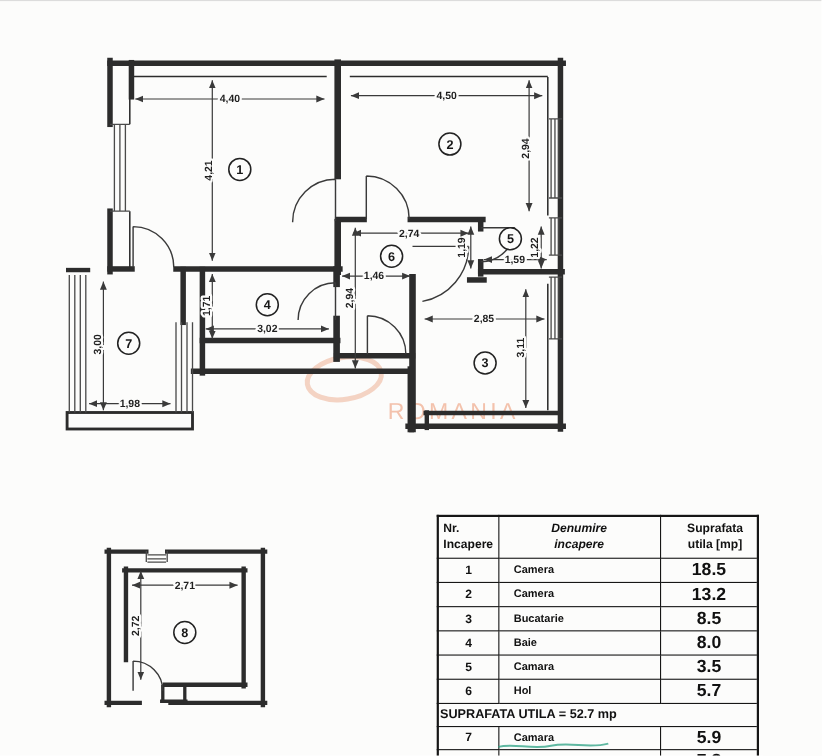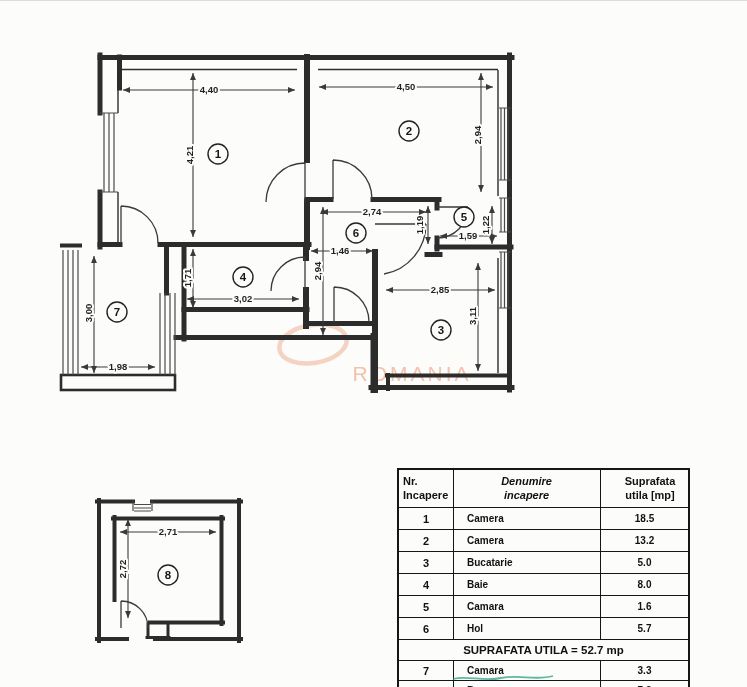--- a/index.html
+++ b/index.html
@@ -25,26 +25,26 @@
   .wm-text{font:400 21px "Liberation Sans",sans-serif;fill:#f2b89f;letter-spacing:3px;opacity:.85;text-anchor:middle;}
   .table-wrap{position:absolute;left:397px;top:468px;width:268px;}
   table.areas{
     border-collapse:collapse;table-layout:fixed;width:268px;
     font-family:"Liberation Sans",sans-serif;color:#111;
   }
   table.areas td{border:1.6px solid #161616;font-weight:bold;overflow:hidden;}
   table.areas{border:2.5px solid #161616;}
   td.c-nr{width:49px;text-align:center;font-size:11px;margin-top:12px;}
   td.c-name{width:145px;text-align:left;padding-left:13px;font-size:10px;}
-  td.c-area{width:74px;text-align:center;font-size:10px;}
+  td.c-area{width:74px;text-align:center;font-size:16px;}
   tr.hdr td{font-size:11px;line-height:1.25;height:35px;vertical-align:middle;padding-left:12px;}
   tr.hdr td.c-nr{text-align:left;padding-left:4px;}
   tr.r td{height:19px;}
   tr.r2 td{height:17px;}
-  td.merged{ text-align:center;font-size:11.5px;height:18px;}
+  td.merged{ font-size:11.5px;height:18px;}
   .squiggle{position:absolute;left:52px;top:204px;}
 </style>
 </head>
 <body>
 
 <div class="screen">
   <div class="scan-top-line"></div>
 
   <svg width="747" height="687" viewBox="0 0 747 687">
     <defs>
@@ -244,44 +244,44 @@
           <td class="c-area">18.5</td>
         </tr>
         <tr class="r">
           <td class="c-nr">2</td>
           <td class="c-name">Camera</td>
           <td class="c-area">13.2</td>
         </tr>
         <tr class="r">
           <td class="c-nr">3</td>
           <td class="c-name">Bucatarie</td>
-          <td class="c-area">5.0</td>
+          <td class="c-area">8.5</td>
         </tr>
         <tr class="r">
           <td class="c-nr">4</td>
           <td class="c-name">Baie</td>
           <td class="c-area">8.0</td>
         </tr>
         <tr class="r">
           <td class="c-nr">5</td>
           <td class="c-name">Camara</td>
-          <td class="c-area">1.6</td>
+          <td class="c-area">3.5</td>
         </tr>
         <tr class="r">
           <td class="c-nr">6</td>
           <td class="c-name">Hol</td>
           <td class="c-area">5.7</td>
         </tr>
         <tr>
           <td class="merged" colspan="3">SUPRAFATA UTILA = 52.7 mp</td>
         </tr>
         <tr class="r2">
           <td class="c-nr">7</td>
           <td class="c-name">Camara</td>
-          <td class="c-area">3.3</td>
+          <td class="c-area">5.9</td>
         </tr>
         <tr class="r2">
           <td class="c-nr">8</td>
           <td class="c-name">Boxa</td>
           <td class="c-area">7.2</td>
         </tr>
 
       </tbody>
     </table>
     <svg class="squiggle" width="110" height="12" viewBox="0 0 110 12">

